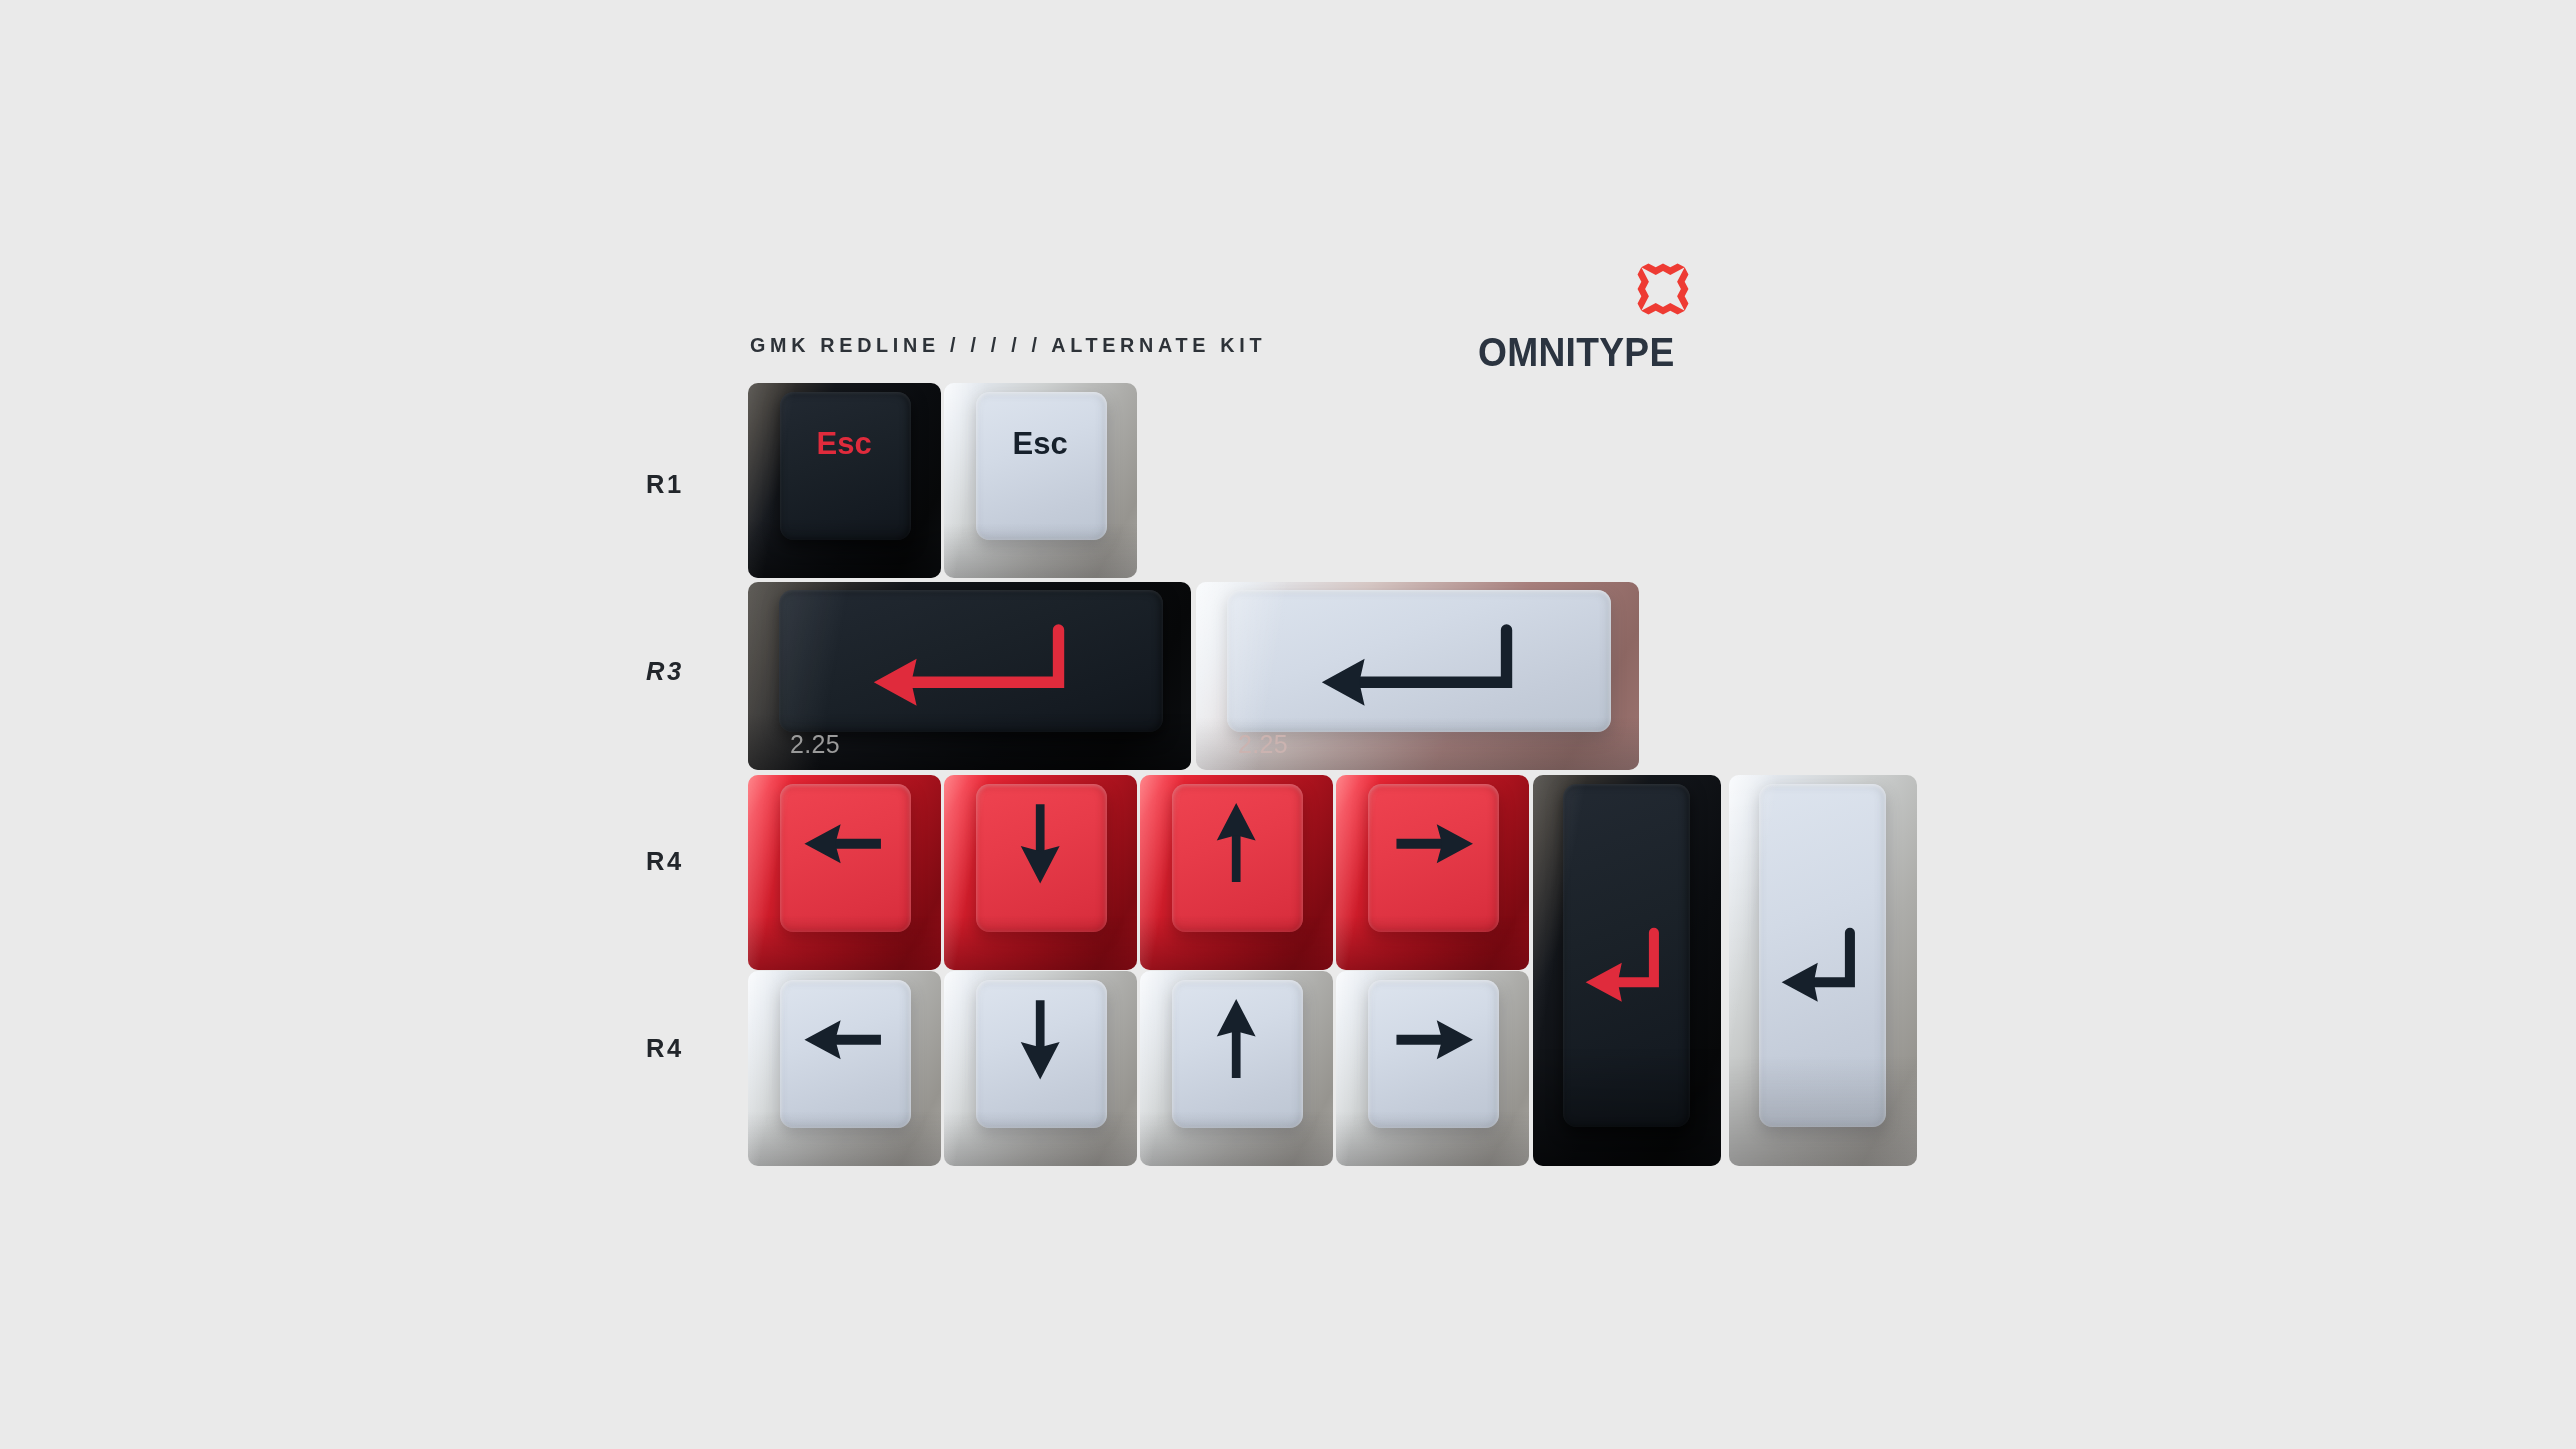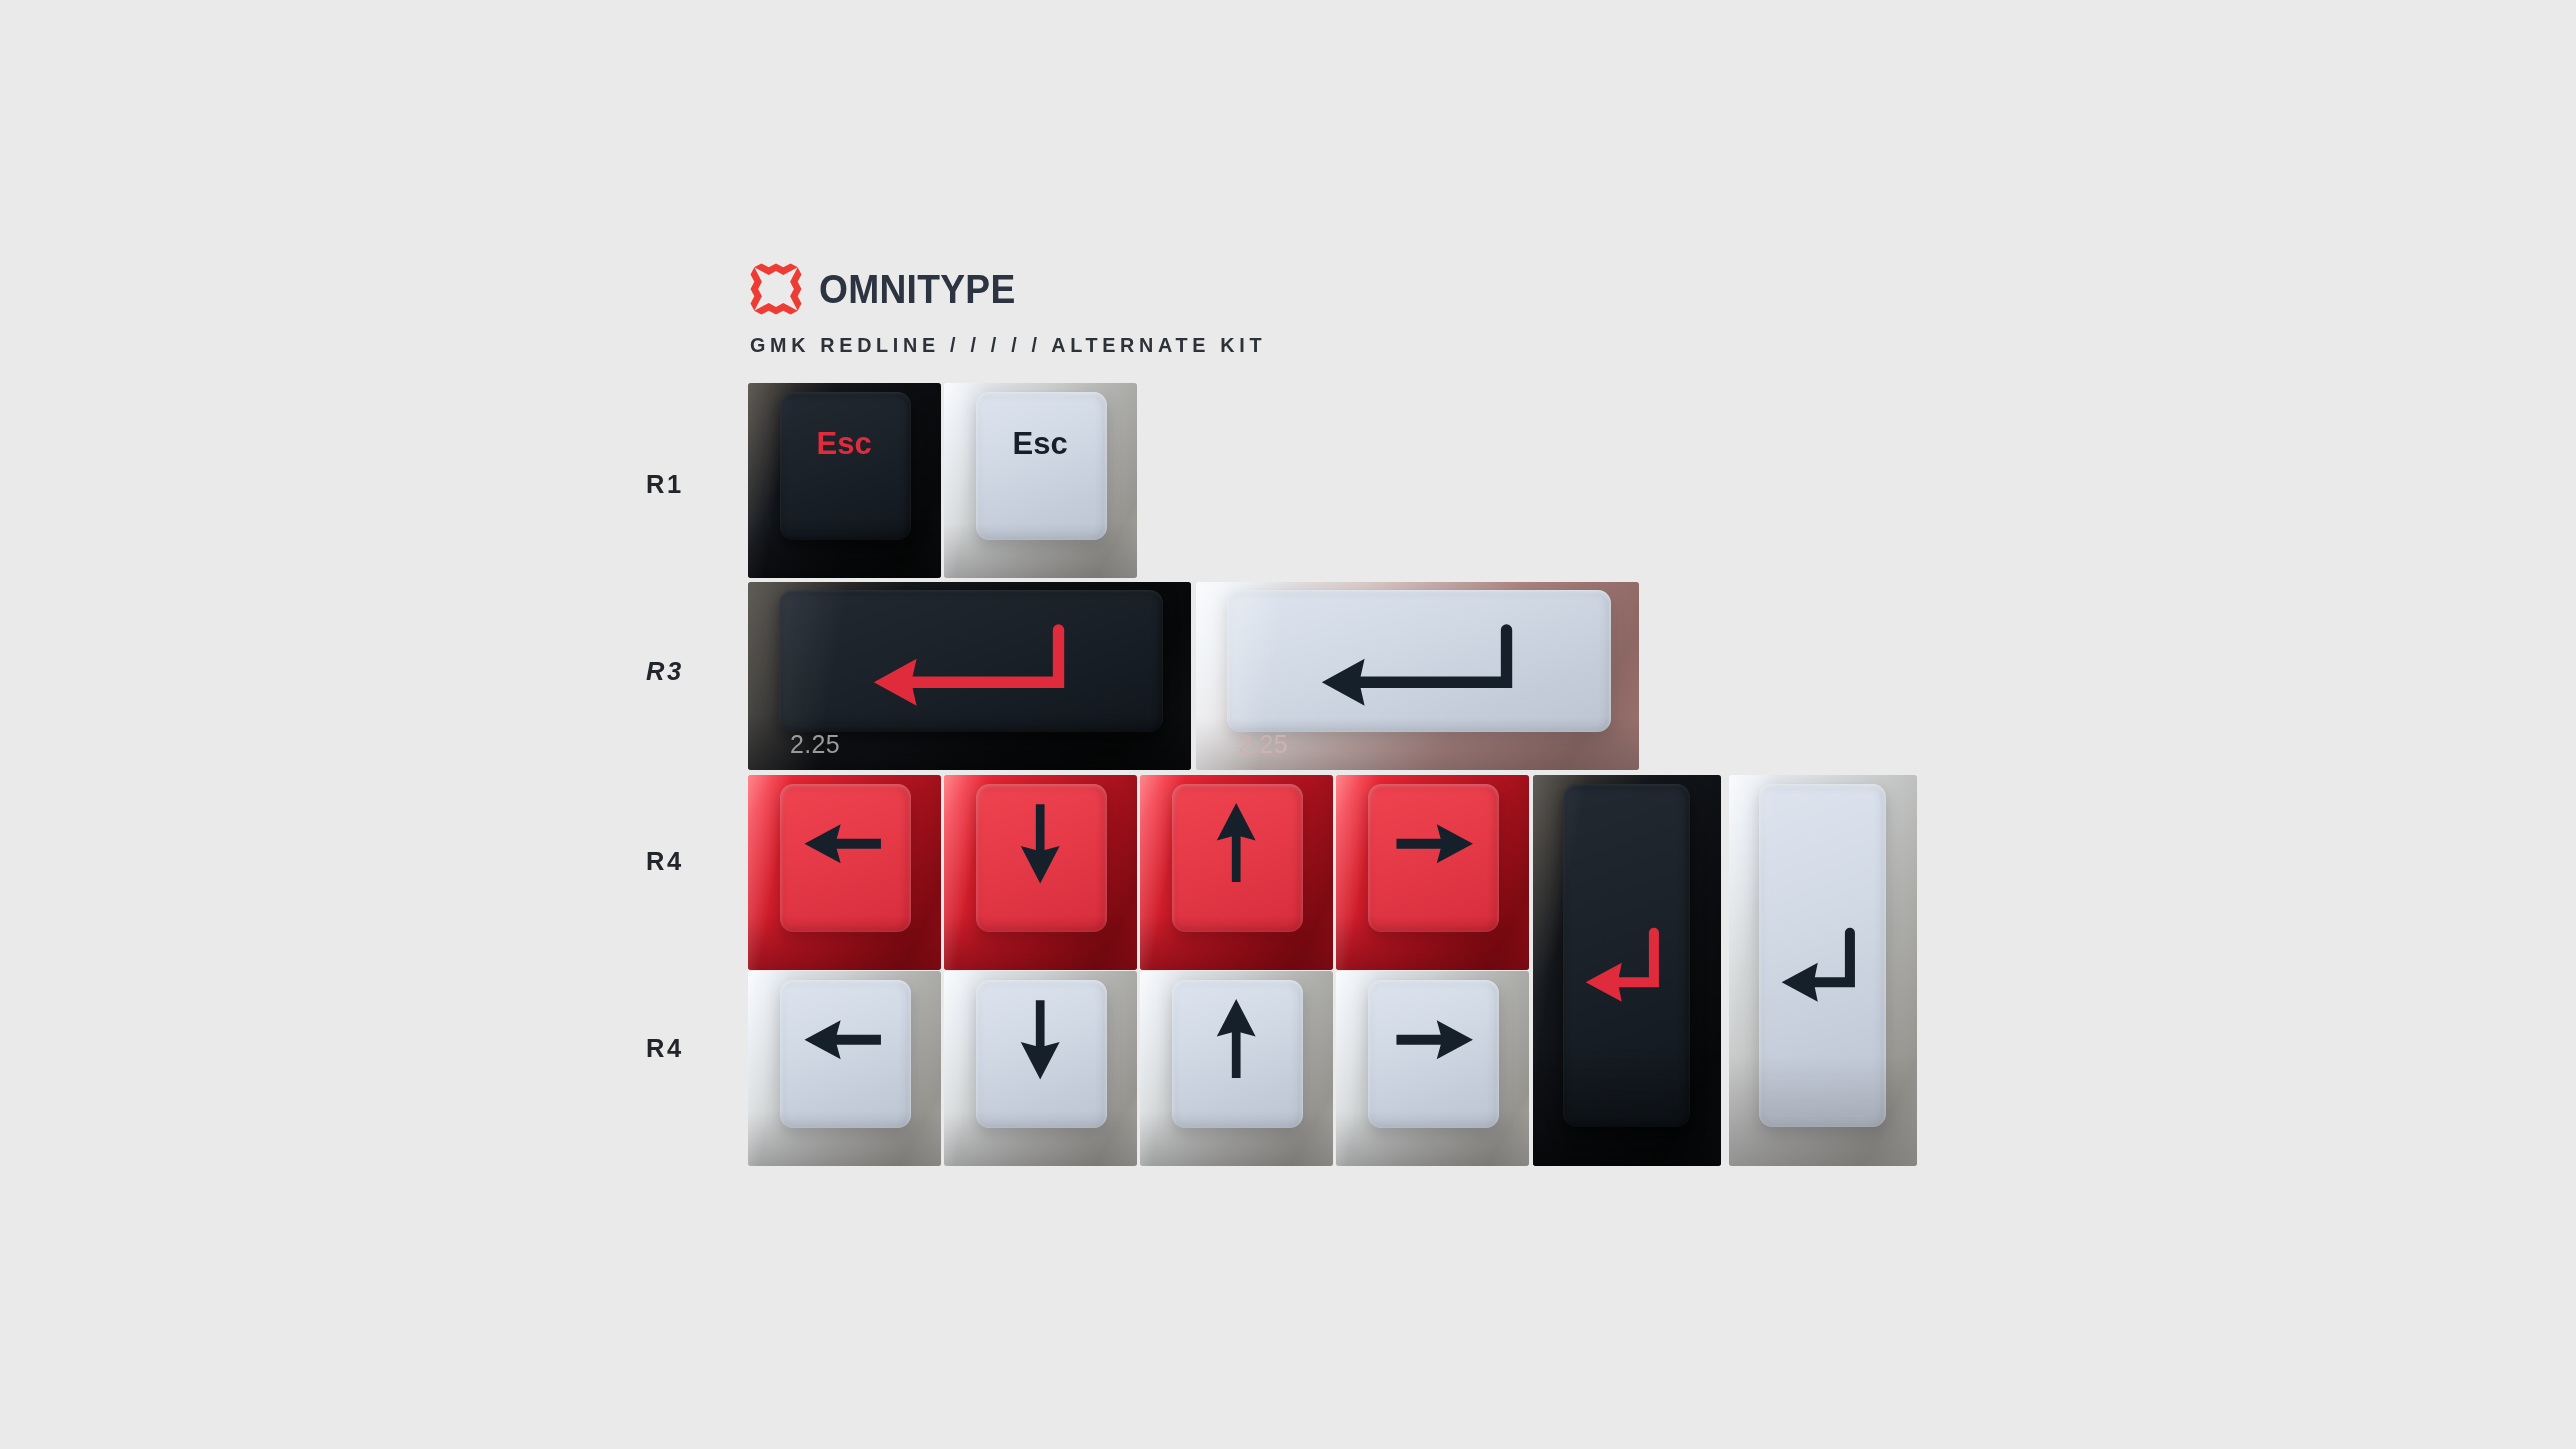--- a/index.html
+++ b/index.html
@@ -22,23 +22,24 @@
   
   #header {
     position: absolute;
     left: 750px;
     top: 263px;
     width: 939px;
   }
 
   #brand-row {
     display: flex;
-    align-items: center;
+    align-items: flex-end;
     gap: 17.4px;
     height: 51px;
+    flex-direction: column;
   }
 
   #logo-mark {
     width: 52px;
     height: 52px;
     flex: 0 0 52px;
     display: block;
   }
 
   #wordmark {
@@ -81,21 +82,21 @@
     font-weight: 700;
     letter-spacing: 2.7px;
     color: #22262b;
     text-align: right;
     width: 134px;
   }
 
   
   .key {
     position: absolute;
-    border-radius: 1px;
+    border-radius: 10px;
     overflow: hidden;
     isolation: isolate;
   }
 
   
   .key .body {
     position: absolute;
     inset: 0;
     border-radius: 2.7px;
   }

